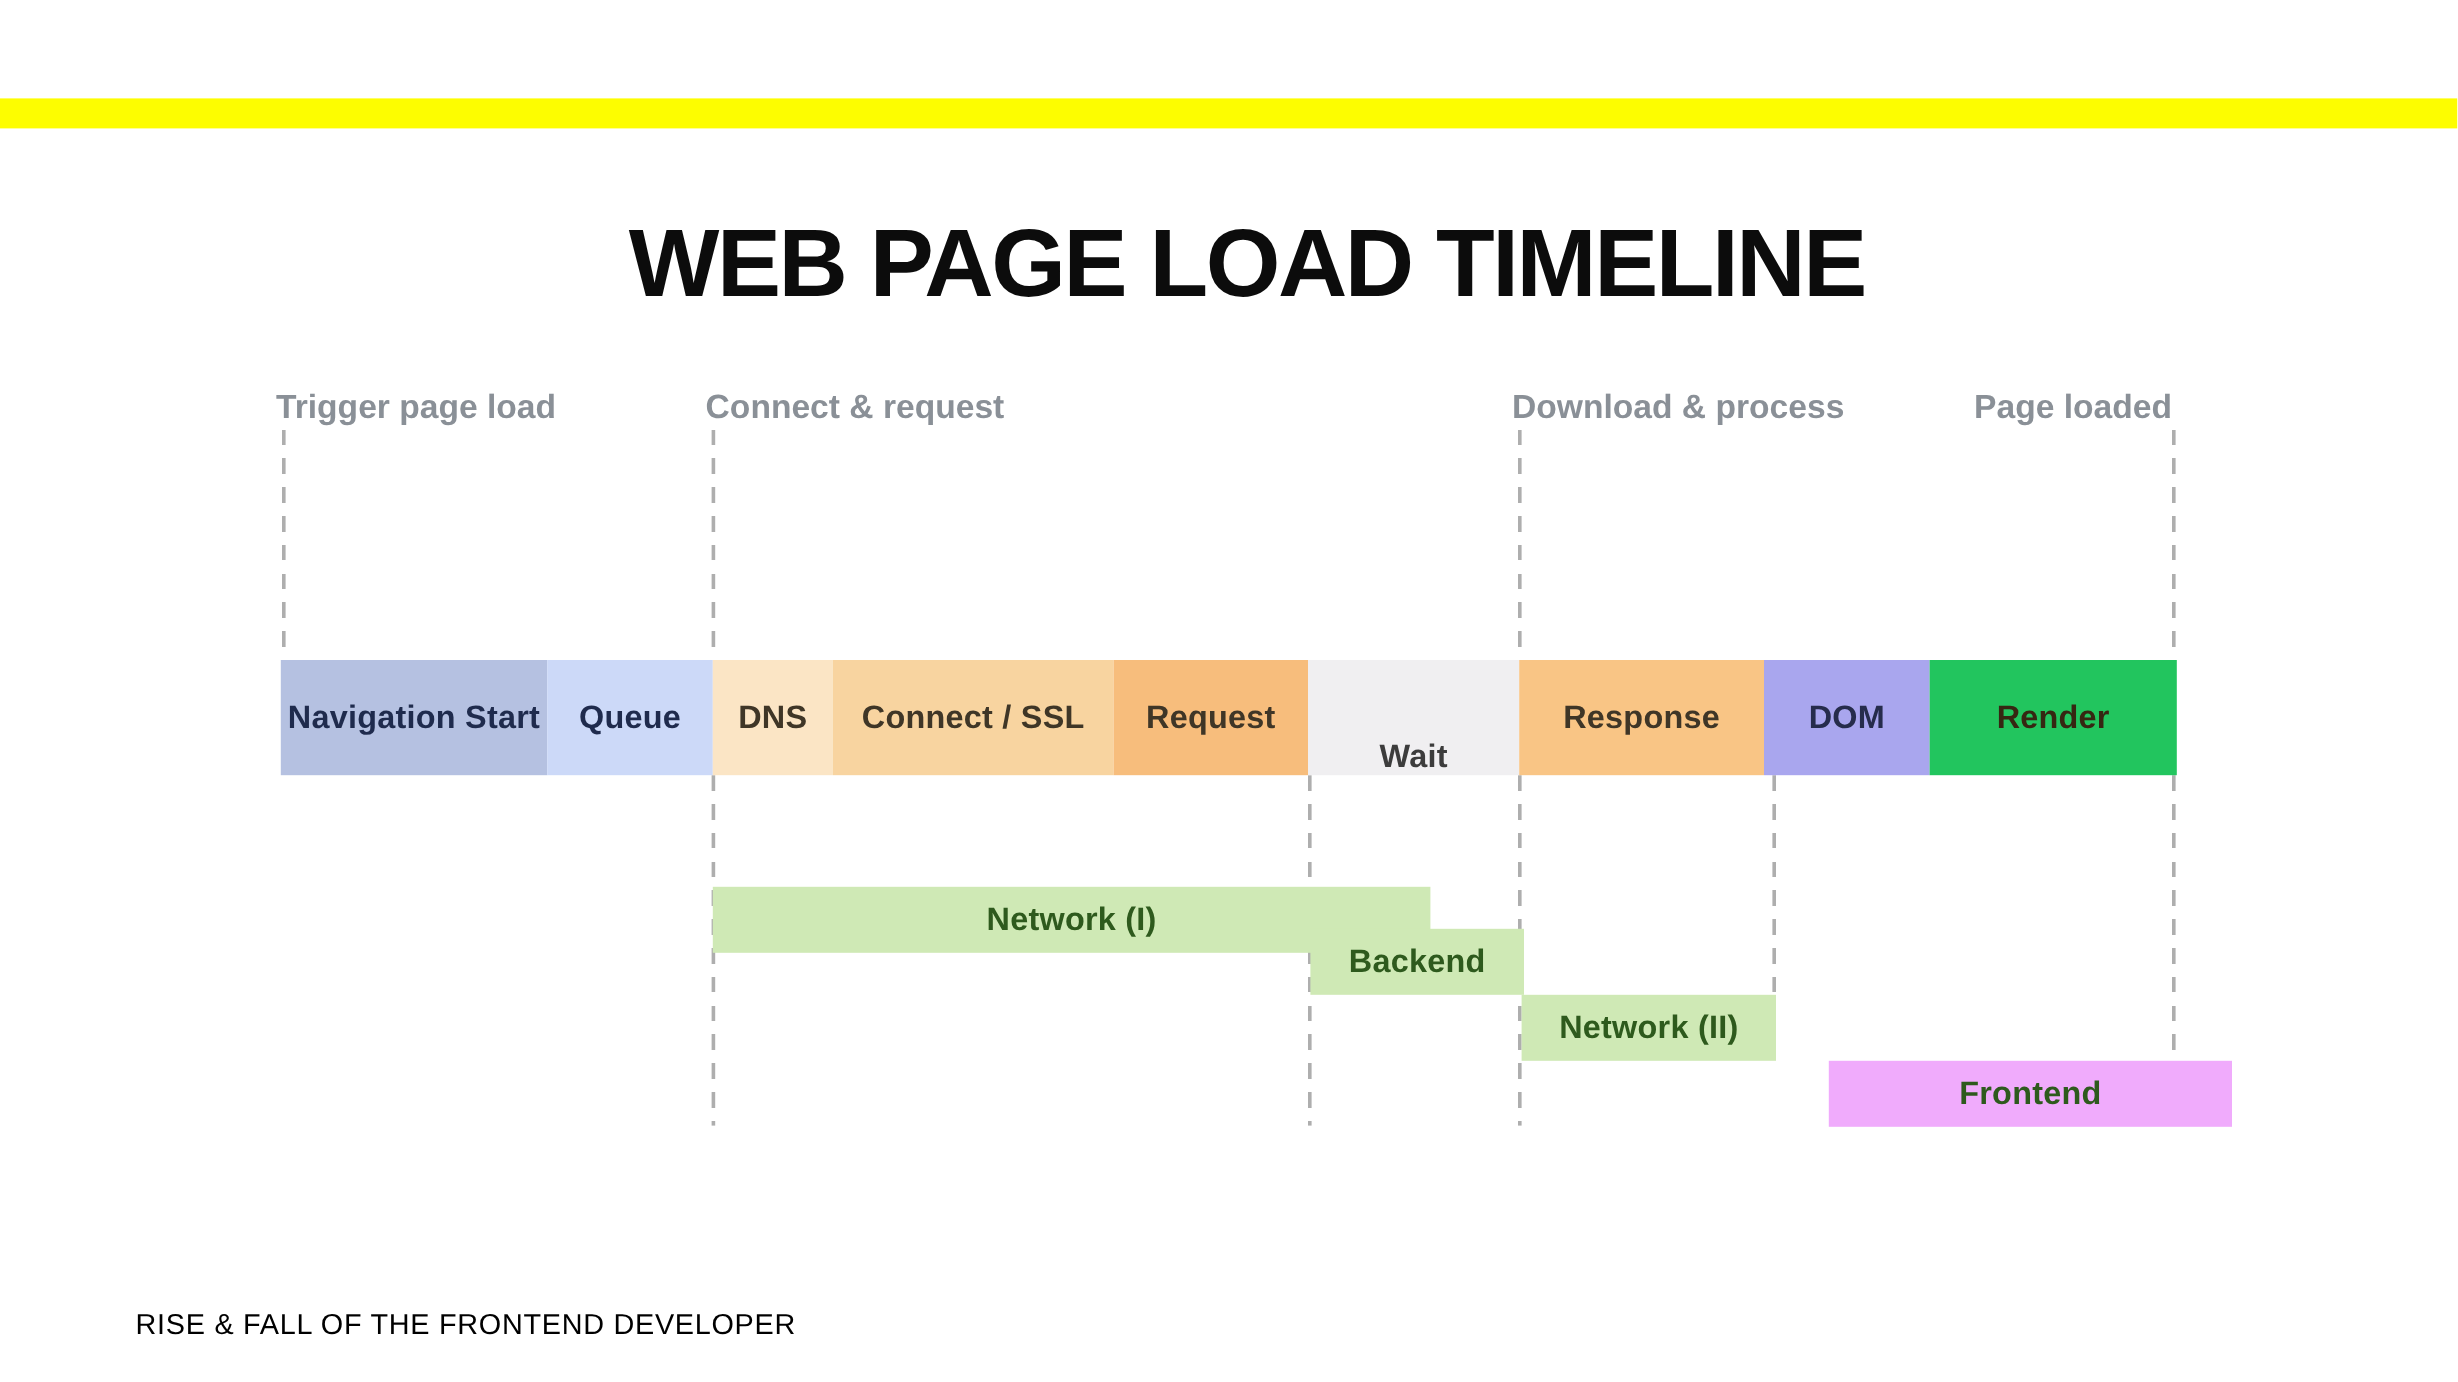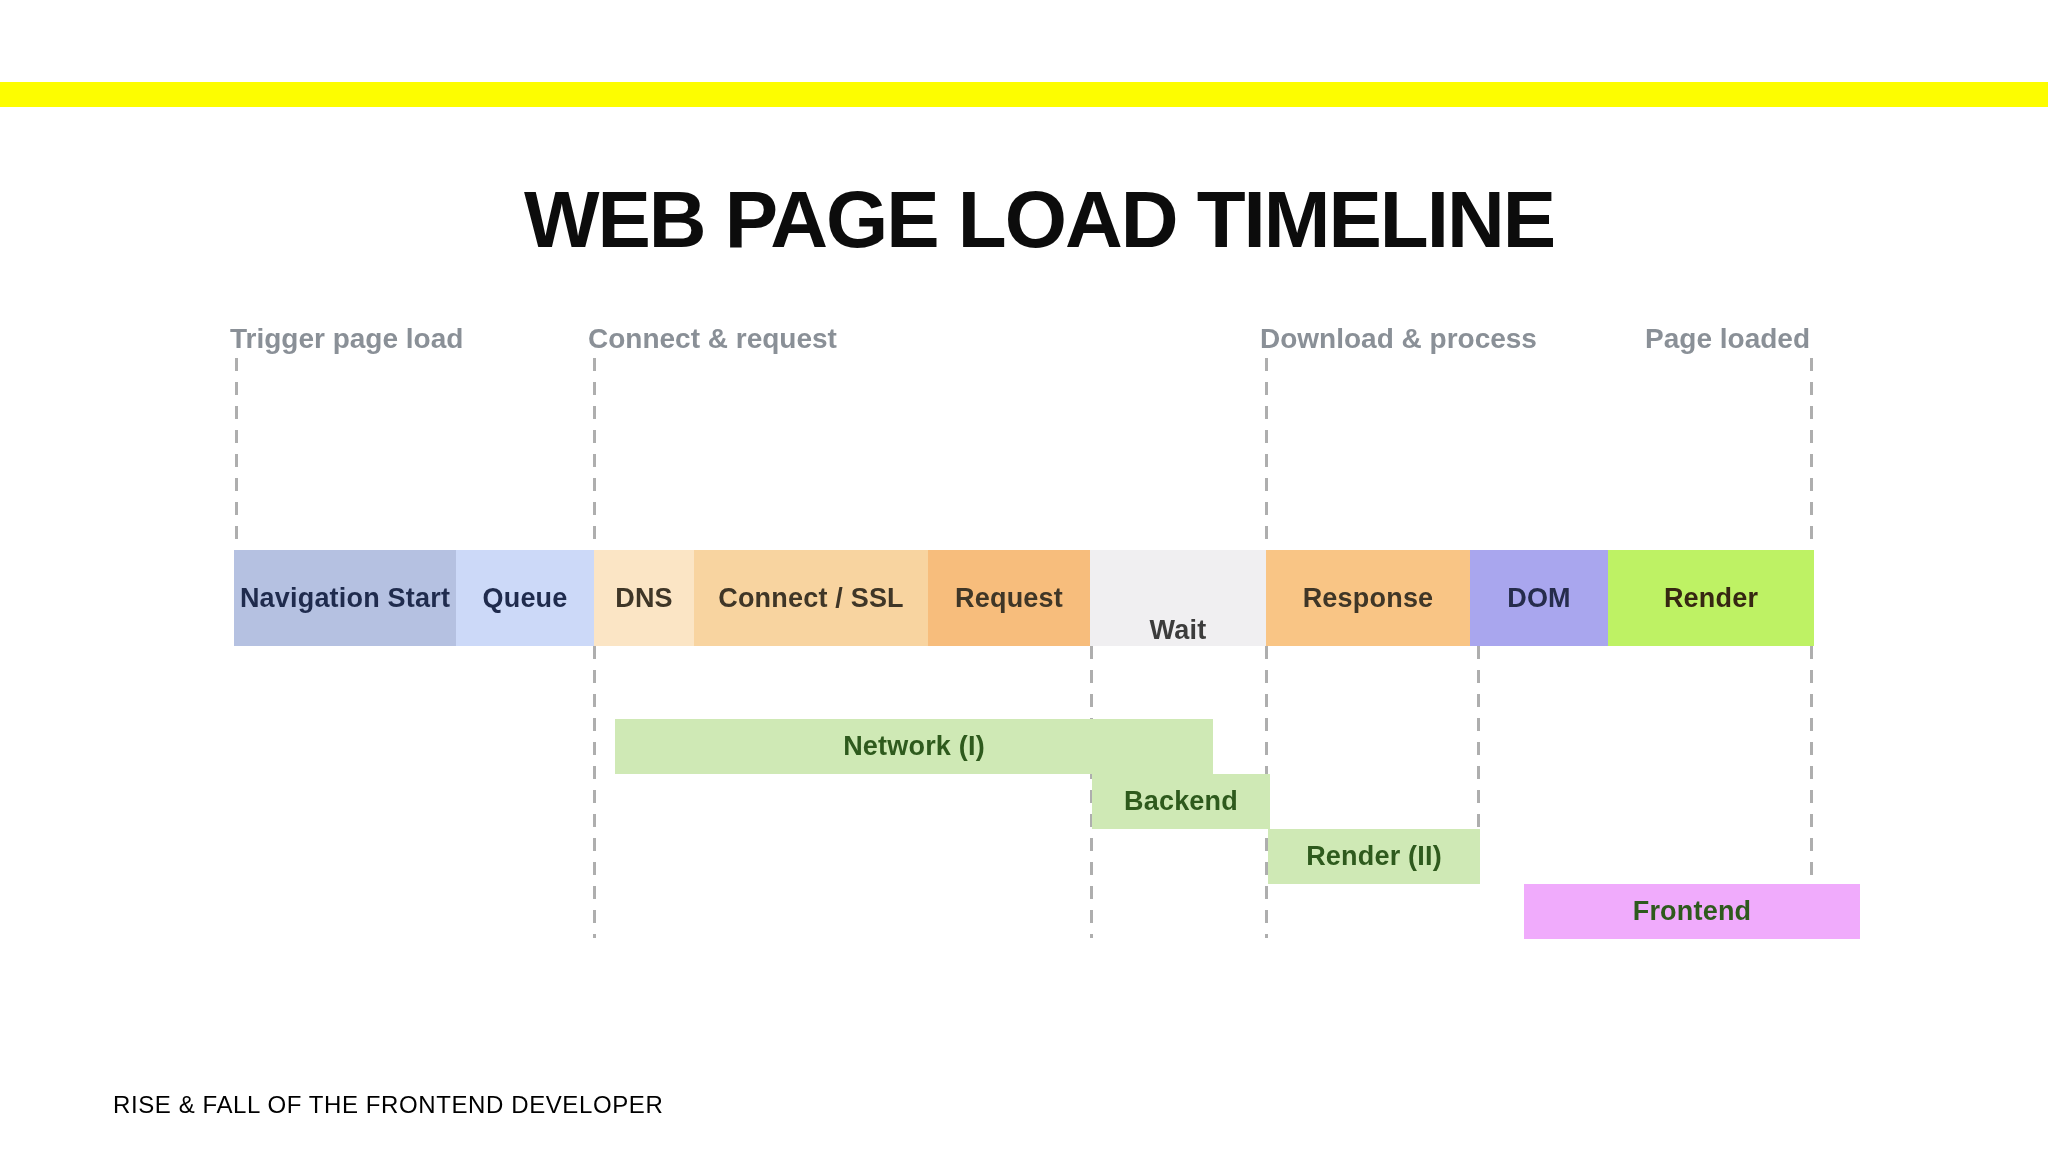--- a/index.html
+++ b/index.html
@@ -37,21 +37,21 @@
   }
   .ph-0{left:234px;width:222px;} .ph-1{left:456px;width:138px;}
   .ph-2{left:594px;width:100px;} .ph-3{left:694px;width:234px;}
   .ph-4{left:928px;width:162px;} .ph-5{left:1090px;width:176px;}
   .ph-6{left:1266px;width:204px;} .ph-7{left:1470px;width:138px;}
   .ph-8{left:1608px;width:206px;}
   .lane{
     position:absolute;height:55px;display:flex;
     align-items:center;justify-content:center;
   }
-  .lane-0{left:594px;width:598px;top:719px;margin-left:21px;}
+  .lane-0{left:594px;width:598px;top:739px;}
   .lane-1{left:1092px;width:178px;top:774px;}
   .lane-2{left:1268px;width:212px;top:829px;}
   .lane-3{left:1478px;width:336px;top:884px;}
   .footer{
     position:absolute;left:113px;top:1091px;font-size:24px;line-height:28px;
     font-weight:400;color:#000000;letter-spacing:0.6px;white-space:nowrap;
   }
 </style>
 </head>
 <body>
@@ -95,32 +95,32 @@
   </div>
   <div class="phase ph-5" style="background: rgb(240, 239, 241); align-items: flex-end;">
     <span class="phase-label" style="color: rgb(60, 60, 60);">Wait</span>
   </div>
   <div class="phase ph-6" style="background: rgb(249, 197, 133);">
     <span class="phase-label" style="color: rgb(63, 54, 39);">Response</span>
   </div>
   <div class="phase ph-7" style="background: rgb(169, 166, 238);">
     <span class="phase-label" style="color: rgb(38, 44, 76);">DOM</span>
   </div>
-  <div class="phase ph-8" style="background: #bef264;">
+  <div class="phase ph-8" style="background: #22c55e;">
     <span class="phase-label" style="color: rgb(54, 39, 18);">Render</span>
   </div>
 
   <div class="lane lane-0" style="background: rgb(207, 233, 181);">
     <span class="lane-label" style="color: rgb(46, 90, 29);">Network (I)</span>
   </div>
   <div class="lane lane-1" style="background: rgb(207, 233, 181);">
     <span class="lane-label" style="color: rgb(46, 90, 29);">Backend</span>
   </div>
   <div class="lane lane-2" style="background: rgb(207, 233, 181);">
-    <span class="lane-label" style="color: rgb(46, 90, 29);">Render (II)</span>
+    <span class="lane-label" style="color: rgb(46, 90, 29);">Network (II)</span>
   </div>
   <div class="lane lane-3" style="background: #f0abfc; margin-left: 46px;">
     <span class="lane-label" style="color: rgb(46, 90, 29);">Frontend</span>
   </div>
 
   <div class="footer">RISE &amp; FALL OF THE FRONTEND DEVELOPER</div>
 
 </div>
 
 </body></html>

